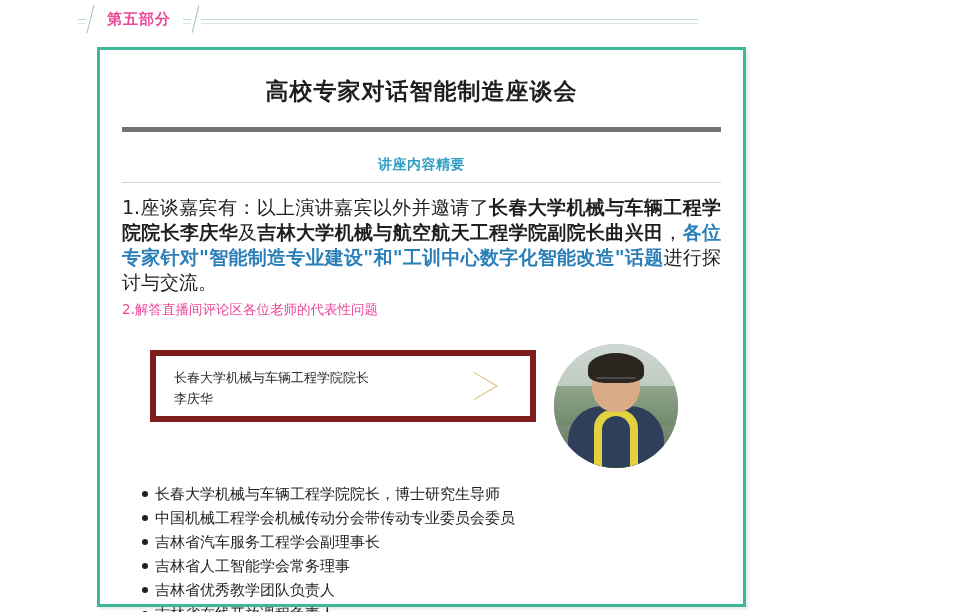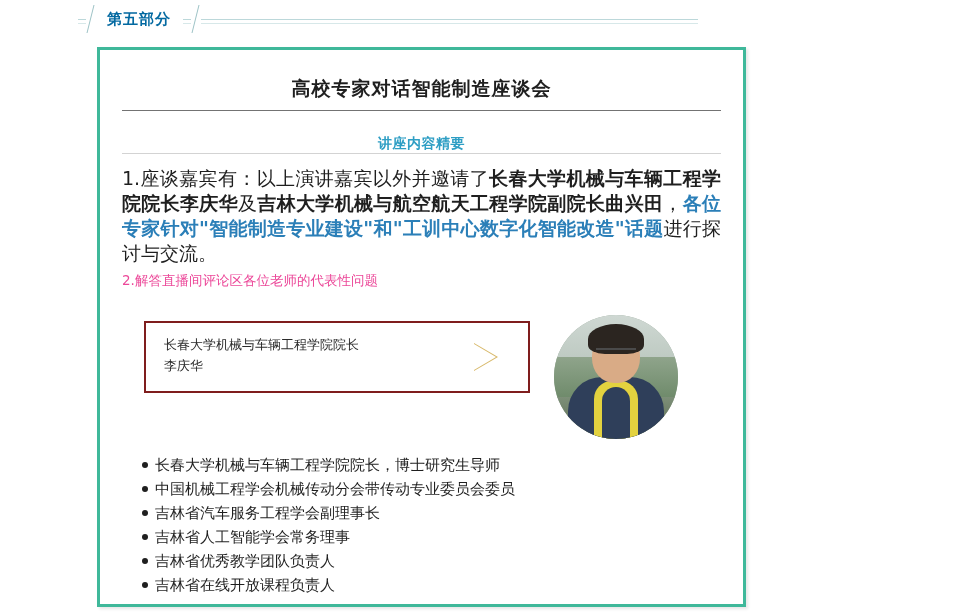--- a/index.html
+++ b/index.html
@@ -44,21 +44,21 @@
     position: absolute;
     left: 95px;
     top: 6px;
     height: 26px;
     padding: 0 12px;
     background: #ffffff;
     display: flex;
     align-items: center;
     font-size: 15px;
     font-weight: bold;
-    color: #0369a1;
+    color: #ec4899;
     letter-spacing: 1px;
   }
   .tab-slash-left, .tab-slash-right {
     position: absolute;
     top: 5px;
     width: 10px;
     height: 28px;
     background: #ffffff;
   }
   .tab-slash-left { left: 86px; }
@@ -87,36 +87,36 @@
     box-shadow: 2px 2px 3px rgba(0,0,0,0.10);
   }
   .card-inner {
     padding: 18px 22px 0 22px;
     height: 100%;
     box-sizing: border-box;
   }
 
   .doc-title {
     text-align: center;
-    font-size: 19px;
+    font-size: 23px;
     font-weight: bold;
     color: #1f1f1f;
     letter-spacing: 1px;
-    padding-bottom: 8px;
-    border-bottom: 1px solid #737373;
+    padding-bottom: 20px;
+    border-bottom: 5px solid #737373;
     margin: 8px 0 0 0;
   }
 
   .subtitle {
     text-align: center;
     font-size: 14px;
     font-weight: bold;
     color: #2e9ec4;
     margin-top: 24px;
-    padding-bottom: 0;
+    padding-bottom: 8px;
     border-bottom: 1px solid #d3d3d3;
     letter-spacing: 0.5px;
   }
 
   .para {
     font-size: 19px;
     line-height: 25px;
     color: #1f1f1f;
     margin-top: 12px;
     text-align: justify;
@@ -131,25 +131,25 @@
   }
 
   
   .speaker-row {
     position: relative;
     margin-top: 22px;
     height: 130px;
   }
   .callout {
     position: absolute;
-    left: 22px;
+    left: 28px;
     top: 6px;
     width: 386px;
     height: 72px;
-    border: 2px solid #7f1d1d;
+    border: 6px solid #7f1d1d;
     background: #ffffff;
     box-sizing: border-box;
     padding: 11px 0 0 18px;
     font-size: 13px;
     line-height: 21px;
     color: #2b2b2b;
   }
   .callout-arrow {
     position: absolute;
     left: 352px;

